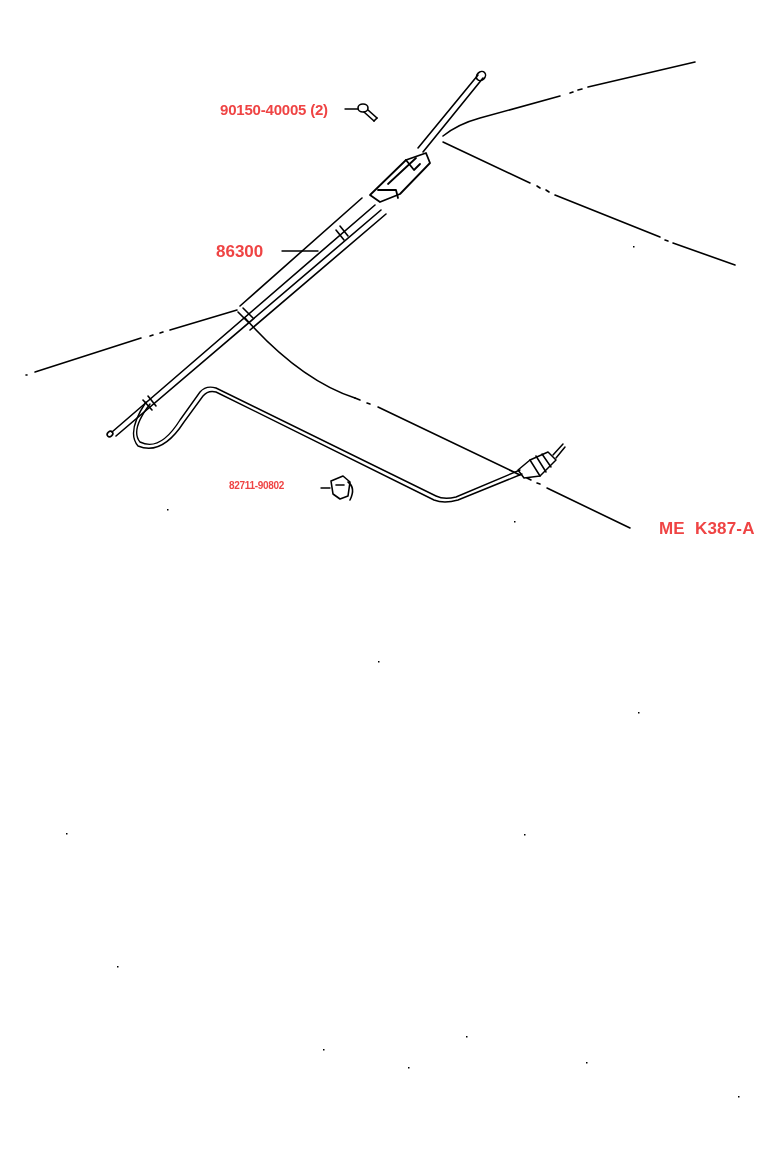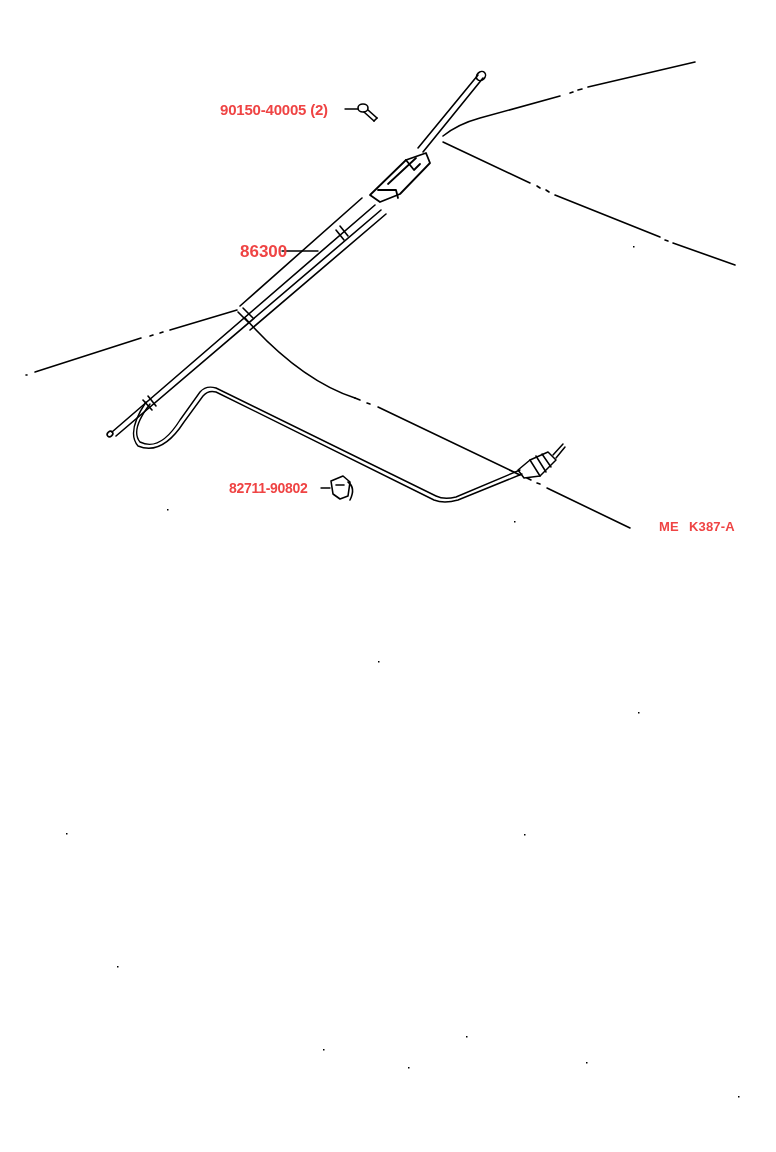--- a/index.html
+++ b/index.html
@@ -24,23 +24,23 @@
     }
     .label {
       position: absolute;
       font-family: "Liberation Sans", "DejaVu Sans", sans-serif;
       font-weight: bold;
       color: #ef4444;
       white-space: nowrap;
       line-height: 1;
     }
     .part-label-bolt { left: 220px; top: 102px; font-size: 15px; letter-spacing: -0.2px; }
-    .part-label-antenna { left: 240px; top: 243px; font-size: 17px; letter-spacing: 0px; }
-    .part-label-clip { left: 229px; top: 481px; font-size: 14px; letter-spacing: -0.3px; }
-    .ref-code { left: 659px; top: 520px; font-size: 13px; letter-spacing: 0.2px; }
+    .part-label-antenna { left: 216px; top: 243px; font-size: 17px; letter-spacing: 0px; }
+    .part-label-clip { left: 229px; top: 481px; font-size: 10px; letter-spacing: -0.3px; }
+    .ref-code { left: 659px; top: 520px; font-size: 17px; letter-spacing: 0.2px; }
     .ref-code .gap { display: inline-block; width: 10px; }
   </style>
 </head>
 <body>
 
 <svg id="diagram" viewBox="0 0 776 1152" xmlns="http://www.w3.org/2000/svg">
   <g fill="none" stroke="#000" stroke-linecap="round" stroke-linejoin="round">
 
     <g stroke-width="1.6">
       <path d="M443,136 Q458,124 480,118 L560,96"></path>

